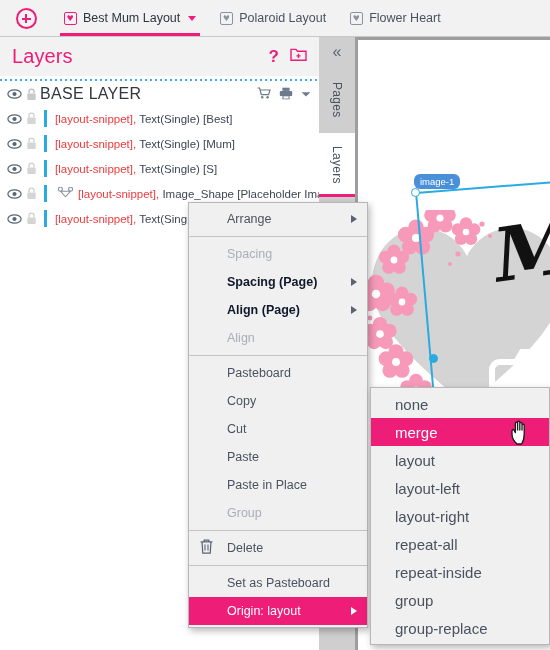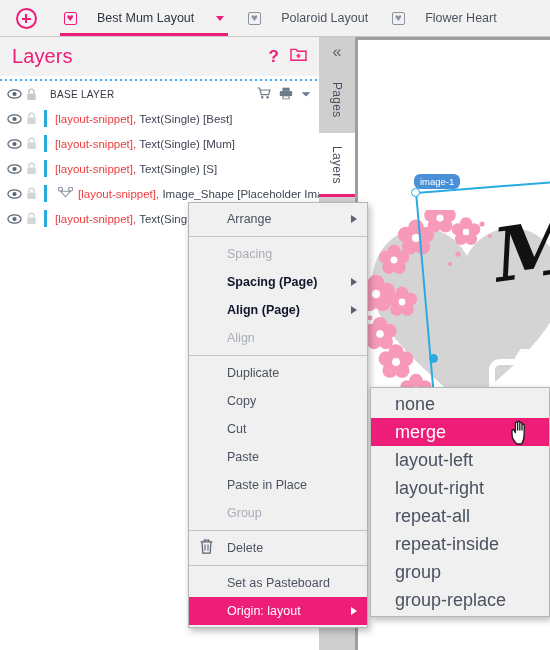--- a/index.html
+++ b/index.html
@@ -27,21 +27,21 @@
     width: 21px; height: 21px; border-radius: 50%;
     border: 2px solid #ee1d78; position: relative;
   }
   .plus-circle::before, .plus-circle::after {
     content: ""; position: absolute; background: #ee1d78;
   }
   .plus-circle::before { left: 4px; top: 8px; width: 9px; height: 2px; }
   .plus-circle::after  { left: 7.5px; top: 4.5px; width: 2px; height: 9px; }
 
   .tab {
-    display: flex; align-items: center; gap: 20px;
+    display: flex; align-items: center; gap: 6px;
     padding: 0 12px; height: 100%;
     font-size: 12.5px; color: #4a5260; cursor: pointer;
     position: relative; white-space: nowrap;
   }
   .tab.active { color: #2d3440; }
   .tab.active::after {
     content: ""; position: absolute; left: 8px; right: 8px; bottom: 0;
     height: 3px; background: #ee1d78;
   }
   .tab-ico {
@@ -84,21 +84,21 @@
 
   .lrow {
     display: flex; align-items: center; height: 25px;
     padding-left: 6px; font-size: 11.5px; position: relative;
   }
   .lrow.base { height: 24px; background: #ffffff; }
   .eye { width: 17px; flex: 0 0 auto; display: flex; justify-content: center; cursor: pointer; }
   .lock { width: 17px; flex: 0 0 auto; display: flex; justify-content: center; cursor: pointer; }
   .bluebar { width: 3px; height: 17px; background: #29abe2; margin-left: 4px; flex: 0 0 auto; }
   .lrow-label { margin-left: 8px; color: #3f4654; white-space: nowrap; overflow: hidden; }
-  .base-label { margin-left: 10px; color: #31373f; font-size: 10px; letter-spacing: .3px; }
+  .base-label { margin-left: 0; color: #31373f; font-size: 16px; letter-spacing: .3px; }
   .snip { color: #ee3b3b; }
   .base-tools { margin-left: auto; display: flex; align-items: center; gap: 8px; padding-right: 8px; }
   .sel-chip {
     background: #ffffff; padding: 1px 3px; display: inline-flex; align-items: center; gap: 5px;
   }
   .node-ico { flex: 0 0 auto; }
 
   
   .vstrip {
     position: absolute; left: 319px; top: 37px; width: 36px; height: 613px;
@@ -171,21 +171,21 @@
   }
   .mi.sel .arrow { border-left-color: #ffffff; }
   .mi .lico { position: absolute; left: 10px; top: 50%; transform: translateY(-50%); }
   .msep { height: 1px; background: #c4c4c4; margin: 3px 0; }
 
   
   .submenu {
     position: absolute; left: 370px; top: 387px; width: 180px;
     background: #f0f0f0; border: 1px solid #b7b7b7;
     box-shadow: 2px 3px 7px rgba(0,0,0,.28);
-    font-size: 18px; color: #4a5260; padding: 2px 0;
+    font-size: 15px; color: #4a5260; padding: 2px 0;
     z-index: 50;
   }
   .si { height: 28px; display: flex; align-items: center; padding-left: 24px; cursor: pointer; }
   .si.sel { background: #ee1d78; color: #ffffff; }
 
   .cursor-hand { position: absolute; left: 510px; top: 420px; z-index: 60; pointer-events: none; }
 </style>
 </head>
 <body>
 
@@ -505,21 +505,21 @@
         </div>
         <div class="mi bold">
           <span>Align (Page)</span>
           <span class="arrow"></span>
         </div>
         <div class="mi disabled">
           <span>Align</span>
         </div>
         <div class="msep"></div>
         <div class="mi">
-          <span>Duplicate</span>
+          <span>Pasteboard</span>
         </div>
         <div class="mi">
           <span>Copy</span>
         </div>
         <div class="mi">
           <span>Cut</span>
         </div>
         <div class="mi">
           <span>Paste</span>
         </div>
@@ -550,20 +550,23 @@
 
   <div class="submenu">
     <div id="sub-host">
         <div class="si">
           <span>none</span>
         </div>
         <div class="si sel">
           <span>merge</span>
         </div>
         <div class="si">
+          <span>layout</span>
+        </div>
+        <div class="si">
           <span>layout-left</span>
         </div>
         <div class="si">
           <span>layout-right</span>
         </div>
         <div class="si">
           <span>repeat-all</span>
         </div>
         <div class="si">
           <span>repeat-inside</span>

